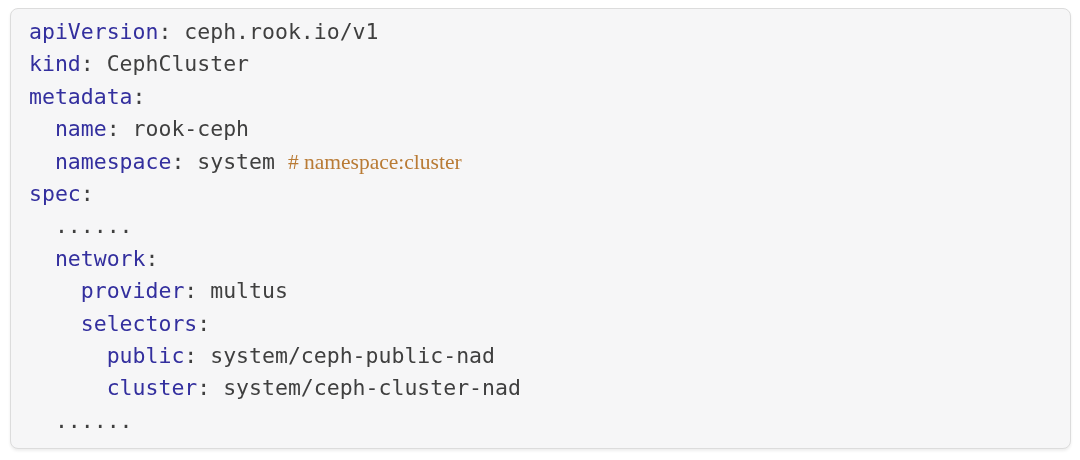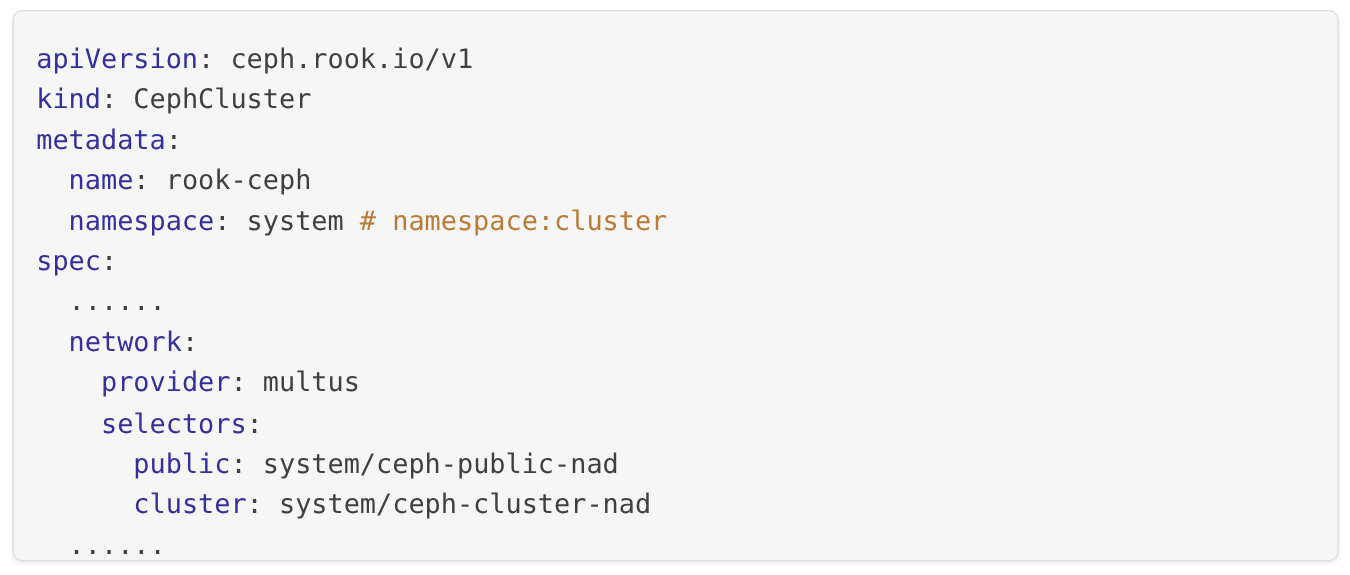--- a/index.html
+++ b/index.html
@@ -27,34 +27,34 @@
   .code-card {
     position: absolute;
     left: 10px;
     top: 8px;
     right: 9px;
     bottom: 11px;
     background: var(--card-bg);
     border: 1px solid var(--card-border);
     border-radius: 8px;
     box-shadow: 0 2px 3px rgba(0,0,0,0.07);
-    padding: 23px 18px 9px 18px;
+    padding: 7px 18px 9px 18px;
     overflow: hidden;
   }
   .code {
     font-family: "DejaVu Sans Mono", "Liberation Mono", monospace;
     font-size: 21.5px;
     line-height: 32.4px;
     white-space: pre;
     color: var(--plain-color);
   }
   .code-line { white-space: pre; }
   .tok-key { color: var(--key-color); }
   .tok-plain { color: var(--plain-color); }
-  .tok-comment { color: var(--comment-color); }
+  .tok-comment { color: var(--comment-color); font-family: Liberation Serif, serif; }
 </style>
 </head>
 <body>
 
 <div class="page">
   <div class="code-card">
     <pre class="code"><div class="code-line"><span class="tok-key">apiVersion</span><span class="tok-plain">: ceph.rook.io/v1</span></div><div class="code-line"><span class="tok-key">kind</span><span class="tok-plain">: CephCluster</span></div><div class="code-line"><span class="tok-key">metadata</span><span class="tok-plain">:</span></div><div class="code-line"><span class="tok-plain">  </span><span class="tok-key">name</span><span class="tok-plain">: rook-ceph</span></div><div class="code-line"><span class="tok-plain">  </span><span class="tok-key">namespace</span><span class="tok-plain">: system </span><span class="tok-comment"># namespace:cluster</span></div><div class="code-line"><span class="tok-key">spec</span><span class="tok-plain">:</span></div><div class="code-line"><span class="tok-plain">  ......</span></div><div class="code-line"><span class="tok-plain">  </span><span class="tok-key">network</span><span class="tok-plain">:</span></div><div class="code-line"><span class="tok-plain">    </span><span class="tok-key">provider</span><span class="tok-plain">: multus</span></div><div class="code-line"><span class="tok-plain">    </span><span class="tok-key">selectors</span><span class="tok-plain">:</span></div><div class="code-line"><span class="tok-plain">      </span><span class="tok-key">public</span><span class="tok-plain">: system/ceph-public-nad</span></div><div class="code-line"><span class="tok-plain">      </span><span class="tok-key">cluster</span><span class="tok-plain">: system/ceph-cluster-nad</span></div><div class="code-line"><span class="tok-plain">  ......</span></div></pre>
   </div>
 </div>
 

